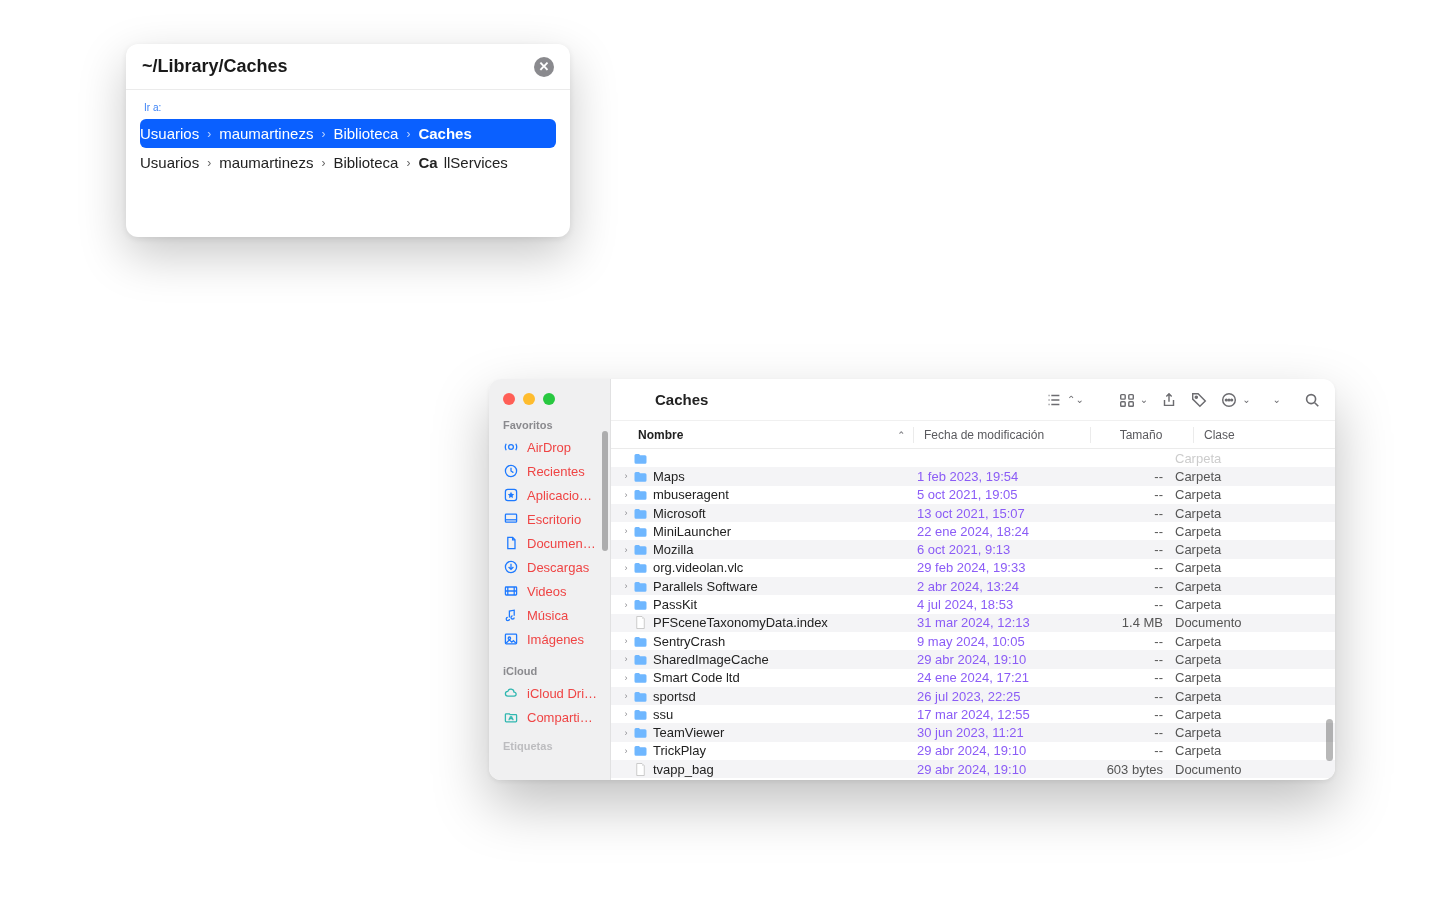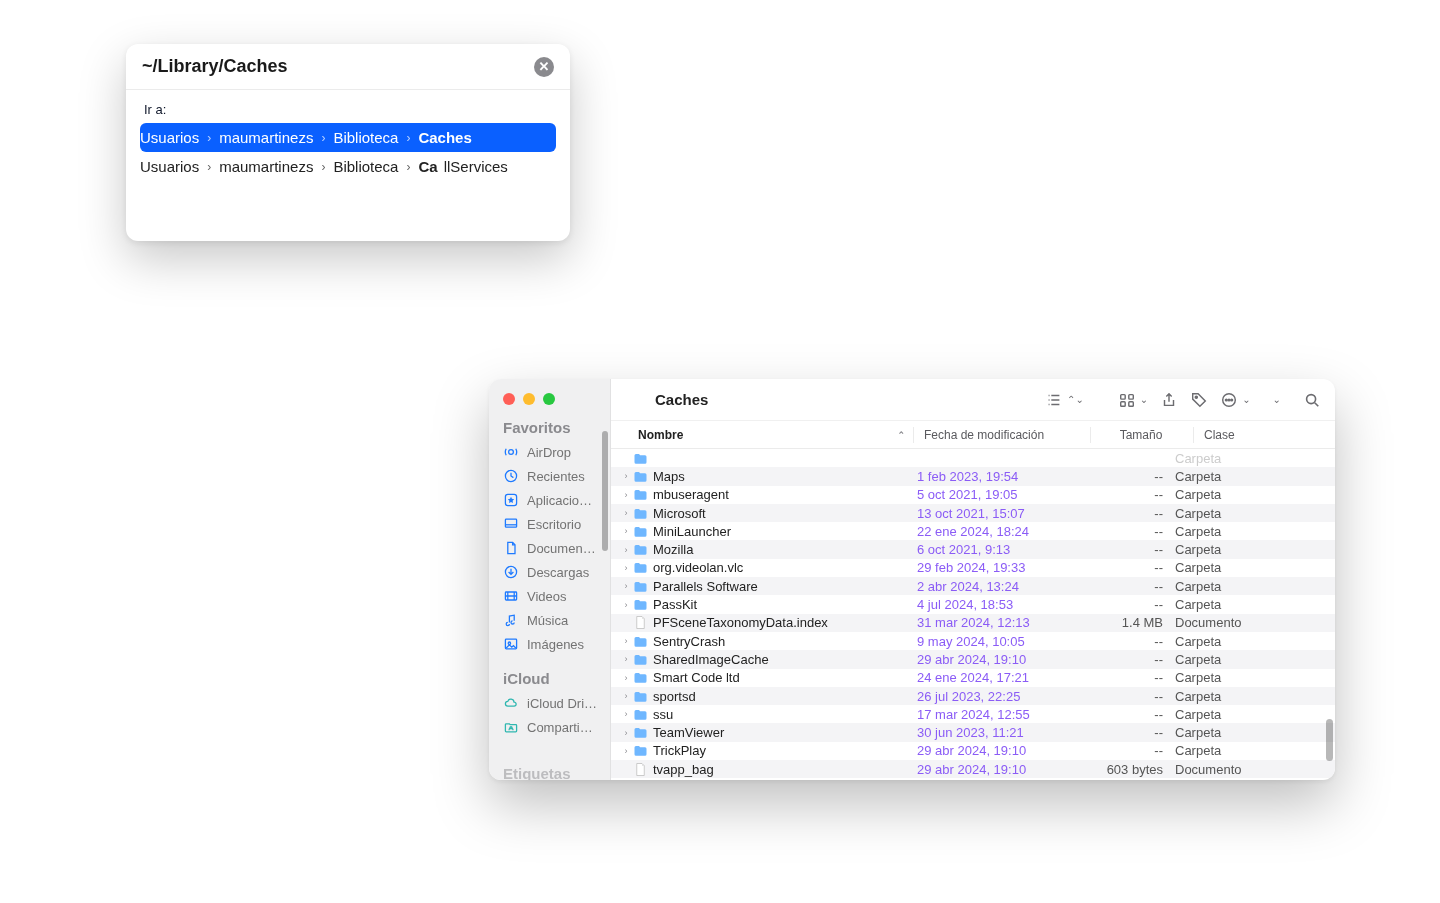--- a/index.html
+++ b/index.html
@@ -16,21 +16,21 @@
   .goto-input {
     flex: 1; border: none; outline: none; font-size: 18px; font-weight: 600;
     background: transparent; color: #1a1a1a;
   }
   .goto-clear {
     width: 20px; height: 20px; border-radius: 50%; background: #8a8a8e;
     display: flex; align-items: center; justify-content: center; color: #fff;
     font-size: 13px; font-weight: bold; cursor: pointer; line-height: 1;
   }
   .goto-body { padding: 12px 14px 60px 14px; }
-  .goto-label { font-size: 13px; color: #0f172a; margin: 0 4px 6px 4px; }
+  .goto-label { font-size: 10px; color: #3b82f6; margin: 0 4px 6px 4px; }
   .goto-result {
     display: flex; align-items: center; gap: 6px; font-size: 15px;
     padding: 6px 0; border-radius: 6px; cursor: default;
   }
   .goto-result.selected { background: #0a60ff; color: #fff; }
   .goto-result .sep { opacity: 0.7; font-size: 12px; padding: 0 2px; }
   .goto-result .bold { font-weight: 700; }
   .goto-result.plain span.partial { font-weight: 400; }
   .goto-result.plain .bold { font-weight: 700; }
   
@@ -47,22 +47,22 @@
   }
   .sidebar-scroll-thumb {
     position: absolute; right: 2px; top: 52px; width: 6px; height: 120px;
     background: rgba(0,0,0,0.28); border-radius: 3px;
   }
   .traffic { display: flex; gap: 8px; padding: 14px 14px 8px 14px; }
   .traffic span { width: 12px; height: 12px; border-radius: 50%; display:block; }
   .tl-close { background: #ff5f57; }
   .tl-min   { background: #febc2e; }
   .tl-zoom  { background: #28c840; }
-  .sb-section { padding: 6px 0 4px 14px; color: #8a8a8e; font-size: 15px; font-weight: 600; }
-  .sb-item { display: flex; align-items: center; gap: 8px; padding: 4px 10px 4px 14px; color: #737373; cursor: default; white-space: nowrap; overflow: hidden; text-overflow: ellipsis; }
+  .sb-section { padding: 6px 0 4px 14px; color: #8a8a8e; font-size: 11px; font-weight: 600; }
+  .sb-item { display: flex; align-items: center; gap: 8px; padding: 4px 10px 4px 14px; color: #ef4444; cursor: default; white-space: nowrap; overflow: hidden; text-overflow: ellipsis; }
   .sb-ic { width: 16px; height: 16px; flex: 0 0 16px; display:flex; align-items:center; justify-content:center; }
   .sb-ic svg { width: 16px; height: 16px; }
   
   .content { flex: 1; display: flex; flex-direction: column; overflow: hidden; position: relative; }
   .toolbar {
     height: 42px; display: flex; align-items: center; gap: 12px;
     padding: 0 14px; border-bottom: 1px solid rgba(0,0,0,0.06);
   }
   .tb-nav { display: flex; gap: 14px; color: #9a9a9e; }
   .tb-nav span { cursor: default; }
@@ -240,21 +240,21 @@
           <span class="sb-ic">
             <svg viewBox="0 0 20 20" fill="none" stroke="#2fb7b0" stroke-width="1.6">
               <path d="M3 15V7a1 1 0 0 1 1-1h4l1 1h7a1 1 0 0 1 1 1v7a1 1 0 0 1-1 1H4a1 1 0 0 1-1-1z"></path>
               <circle cx="10" cy="11" r="1.3"></circle>
               <path d="M7.5 14a2.5 2.5 0 0 1 5 0"></path>
             </svg>
           </span>
           <span>Comparti…</span>
         </div>
       </div>
-    <div class="sb-section" style="margin-top:20px; opacity:.5">Etiquetas</div>
+    <div class="sb-section" style="margin-top:5px; opacity:.5">Etiquetas</div>
     <div class="sidebar-scroll-thumb"></div>
   </div>
 
   <div class="content">
     <div class="toolbar">
       <div class="tb-nav">
         <span>
           <svg viewBox="0 0 16 16" fill="none" stroke="currentColor" stroke-width="2">
               <path d="M10 3 5 8l5 5"></path>
             </svg>

